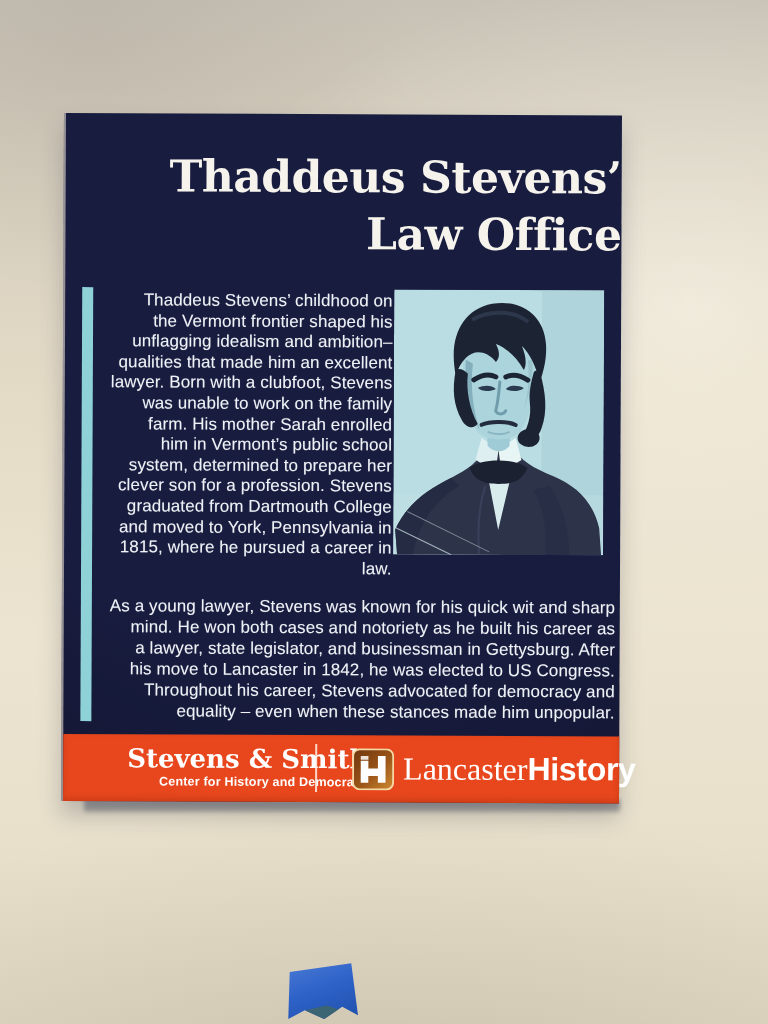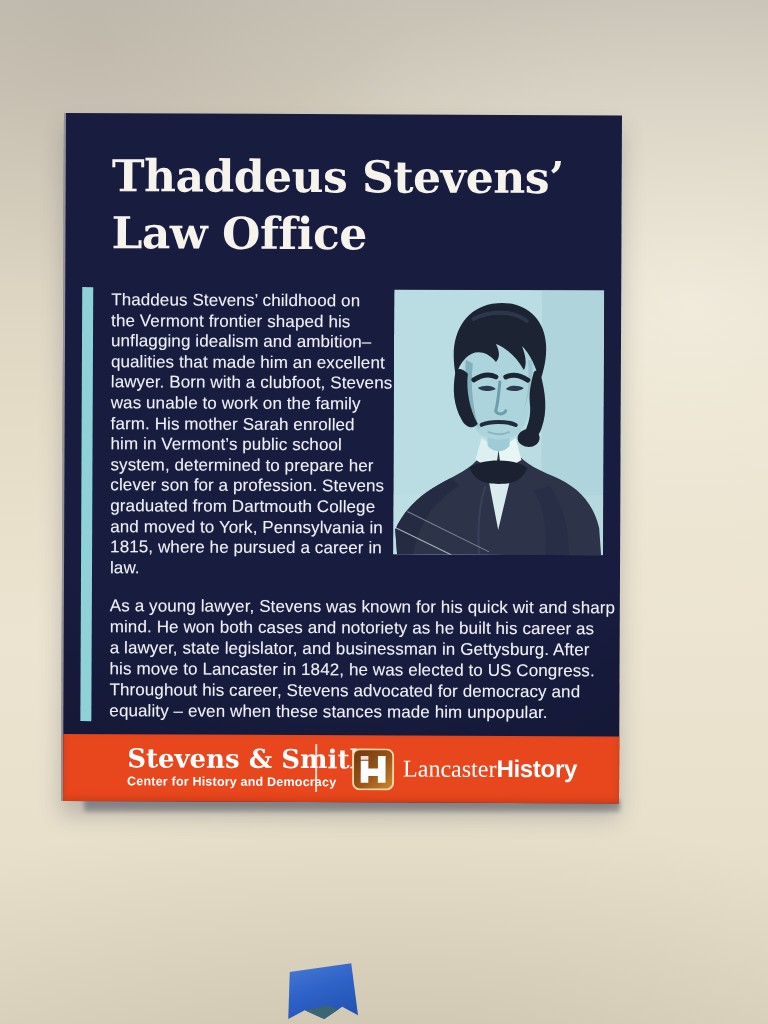--- a/index.html
+++ b/index.html
@@ -3,20 +3,21 @@
 <meta charset="utf-8">
 <style>
   html,body{margin:0;padding:0;}
   body{width:768px;height:1024px;overflow:hidden;font-family:"Liberation Sans",sans-serif;}
 
   .wall{position:relative;width:768px;height:1024px;
     background:
       radial-gradient(120% 60% at 90% 30%, rgba(255,252,240,.55) 0%, rgba(255,252,240,0) 55%),
       radial-gradient(140% 50% at 50% 108%, rgba(120,110,90,.18) 0%, rgba(120,110,90,0) 60%),
       linear-gradient(180deg,#c7c2b5 0%, #d3ccbc 14%, #e5dcc7 40%, #ece4d0 62%, #e8e0cb 82%, #e0d7c2 100%);
+    text-align: right;
   }
   .wall-sheen{position:absolute;inset:0;pointer-events:none;
     background:radial-gradient(60% 35% at 12% 4%, rgba(150,140,130,.20), rgba(150,140,130,0) 70%);}
 
   
   .sign{position:absolute;left:64px;top:113px;width:556px;height:688px;
     background:radial-gradient(120% 90% at 50% 30%, var(--panel-navy) 55%, #12152f 100%);
     transform:rotate(.25deg);transform-origin:top left;
     border-left:2px solid rgba(255,242,224,.55);
     box-shadow:0 14px 22px rgba(80,80,95,.30);}
@@ -38,21 +39,21 @@
   .portrait svg{display:block;}
 
   
   .sign-footer{position:absolute;left:0;bottom:0;width:100%;height:67px;background:var(--footer-orange);
     box-shadow:inset 0 -3px 6px rgba(120,30,5,.25);}
   .org1{position:absolute;left:64px;top:9px;color:#fff;}
   .org1-name{font-family:"DejaVu Serif","Liberation Serif",serif;font-weight:bold;font-size:26px;line-height:30px;}
   .org1-tagline{font-size:12.5px;font-weight:bold;letter-spacing:.2px;margin-top:1px;}
   .footer-divider{position:absolute;left:252px;top:9px;width:2px;height:48px;background:rgba(255,240,230,.85);}
   .logo-box{position:absolute;left:289px;top:13px;width:42px;height:42px;}
-  .org2{position:absolute;left:340px;top:15px;color:#fff;font-size:24px;line-height:36px;white-space:nowrap;}
+  .org2{position:absolute;left:340px;top:15px;color:#fff;font-size:32px;line-height:36px;white-space:nowrap;}
   .org2 .serif{font-family:"Liberation Serif","DejaVu Serif",serif;font-weight:normal;}
   .org2 .bold{font-family:"Liberation Sans",sans-serif;font-weight:bold;letter-spacing:-.3px;}
 
   
   .tape{position:absolute;left:283px;top:962px;width:75px;height:62px;
     background:linear-gradient(160deg,#4a7bd6 0%, var(--tape-color) 45%, #1d4ea8 100%);
     clip-path:polygon(9% 16%, 91% 2%, 100% 86%, 79% 72%, 55% 92%, 29% 78%, 7% 92%);}
   .tape-tear{position:absolute;left:0;top:0;width:100%;height:100%;background:#3c6573;
     clip-path:polygon(30% 78%, 58% 70%, 100% 86%, 79% 95%, 55% 100%, 36% 92%);}
 </style>

